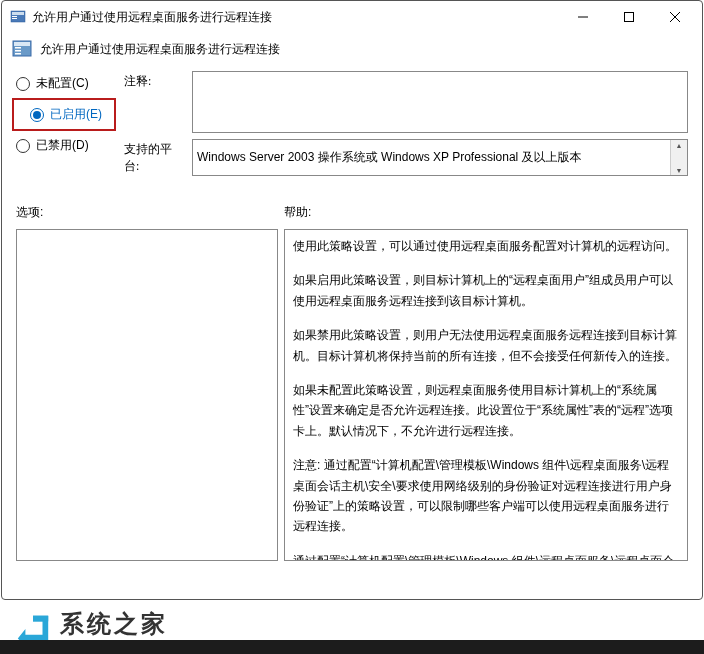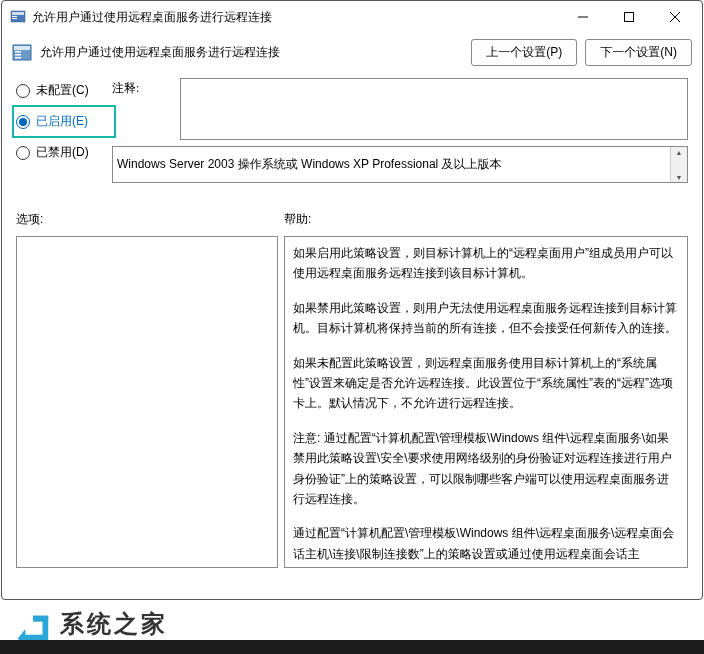--- a/index.html
+++ b/index.html
@@ -15,24 +15,24 @@
     .window-btn { width: 46px; height: 32px; display: flex; align-items: center; justify-content: center; background: transparent; border: none; cursor: pointer; }
     
     .toolbar { display: flex; align-items: center; padding: 6px 10px 12px 10px; gap: 8px; }
     .toolbar-icon { width: 20px; height: 20px; display: flex; align-items: center; justify-content: center; }
     .toolbar-title { flex: 1; font-size: 12px; }
     .nav-buttons { display: flex; gap: 8px; }
     .nav-btn { padding: 4px 14px; border: 1px solid #888; border-radius: 3px; background: #fdfdfd; font-size: 12px; cursor: pointer; }
     
     .content { padding: 0 14px; }
     
-    .config-row { display: flex; align-items: flex-start; }
+    .config-row { display: flex; align-items: flex-start; gap: 12px; }
     .radio-group { width: 96px; display: flex; flex-direction: column; gap: 14px; padding-top: 4px; }
     .radio-item { display: flex; align-items: center; gap: 6px; cursor: pointer; }
-    .radio-item.highlighted { border: 2px solid #14b8a6; padding: 6px 8px 6px 2px; margin: -8px -4px; }
+    .radio-item.highlighted { border: 2px solid #b91c1c; padding: 6px 8px 6px 16px; margin: -8px -4px; }
     .radio-circle { width: 14px; height: 14px; border: 1px solid #333; border-radius: 50%; display: flex; align-items: center; justify-content: center; background: #fff; }
     .radio-circle.checked { border-color: #0067c0; }
     .radio-dot { width: 8px; height: 8px; background: #0067c0; border-radius: 50%; display: none; }
     .radio-circle.checked .radio-dot { display: block; }
     .radio-label { font-size: 12px; }
     .radio-item.highlighted .radio-label { color: #0067c0; font-weight: 500; }
     
     .config-right { flex: 1; display: flex; flex-direction: column; gap: 6px; }
     .field-row { display: flex; align-items: flex-start; gap: 8px; }
     .field-label { width: 60px; padding-top: 2px; font-family: Liberation Serif, serif; }
@@ -98,24 +98,20 @@
     <span class="toolbar-icon">
       <svg width="20" height="20" viewBox="0 0 20 20">
           <rect x="1" y="2" width="18" height="15" fill="#6a9ac8" stroke="#3a6aa8"></rect>
           <rect x="2" y="3" width="16" height="4" fill="#dae8f5"></rect>
           <rect x="3" y="8" width="6" height="1.5" fill="#fff"></rect>
           <rect x="3" y="11" width="6" height="1.5" fill="#fff"></rect>
           <rect x="3" y="14" width="6" height="1.5" fill="#fff"></rect>
         </svg>
     </span>
     <span class="toolbar-title">允许用户通过使用远程桌面服务进行远程连接</span>
-    <div class="nav-buttons">
-      <button class="nav-btn">上一个设置(P)</button>
-      <button class="nav-btn">下一个设置(N)</button>
-    </div>
   </div>
 
   <div class="content">
     <div class="config-row">
       <div class="radio-group">
         <label class="radio-item">
           <span class="radio-circle"></span>
           <span class="radio-label">未配置(C)</span>
         </label>
         <label class="radio-item highlighted">
@@ -129,44 +125,46 @@
           <span class="radio-label">已禁用(D)</span>
         </label>
       </div>
 
       <div class="config-right">
         <div class="field-row">
           <span class="field-label">注释:</span>
           <textarea class="comment-box" style=""></textarea>
         </div>
         <div class="field-row">
+          <span class="field-label">支持的平台:</span>
           <div class="platform-box">
             <span>Windows Server 2003 操作系统或 Windows XP Professional 及以上版本</span>
             <div class="platform-scroll">
               <span class="scroll-arrow">▲</span>
               <span style="flex:1"></span>
               <span class="scroll-arrow">▼</span>
             </div>
           </div>
         </div>
       </div>
     </div>
 
     <div class="section-labels">
       <span class="left-label">选项:</span>
       <span>帮助:</span>
     </div>
 
     <div class="panels">
       <div class="panel left"></div>
       <div class="panel right">
+        <p>使用此策略设置，可以通过使用远程桌面服务配置对计算机的远程访问。</p>
         <p>如果启用此策略设置，则目标计算机上的“远程桌面用户”组成员用户可以使用远程桌面服务远程连接到该目标计算机。</p>
         <p>如果禁用此策略设置，则用户无法使用远程桌面服务远程连接到目标计算机。目标计算机将保持当前的所有连接，但不会接受任何新传入的连接。</p>
         <p>如果未配置此策略设置，则远程桌面服务使用目标计算机上的“系统属性”设置来确定是否允许远程连接。此设置位于“系统属性”表的“远程”选项卡上。默认情况下，不允许进行远程连接。</p>
-        <p>注意: 通过配置“计算机配置\管理模板\Windows 组件\远程桌面服务\如果禁用此策略设置\安全\要求使用网络级别的身份验证对远程连接进行用户身份验证”上的策略设置，可以限制哪些客户端可以使用远程桌面服务进行远程连接。</p>
+        <p>注意: 通过配置“计算机配置\管理模板\Windows 组件\远程桌面服务\远程桌面会话主机\安全\要求使用网络级别的身份验证对远程连接进行用户身份验证”上的策略设置，可以限制哪些客户端可以使用远程桌面服务进行远程连接。</p>
         <p>通过配置“计算机配置\管理模板\Windows 组件\远程桌面服务\远程桌面会话主机\连接\限制连接数”上的策略设置或通过使用远程桌面会话主</p>
       </div>
     </div>
   </div>
 </div>
 
 <div class="watermark">
   <svg class="wm-icon" viewBox="0 0 40 40">
     <path d="M4 30 L12 20 L12 26 L30 26 L30 12 L20 12 L20 6 L36 6 L36 32 L10 32 L10 36 Z" fill="#2aa7d8"></path>
     <rect x="20" y="6" width="16" height="6" fill="#2aa7d8"></rect>

